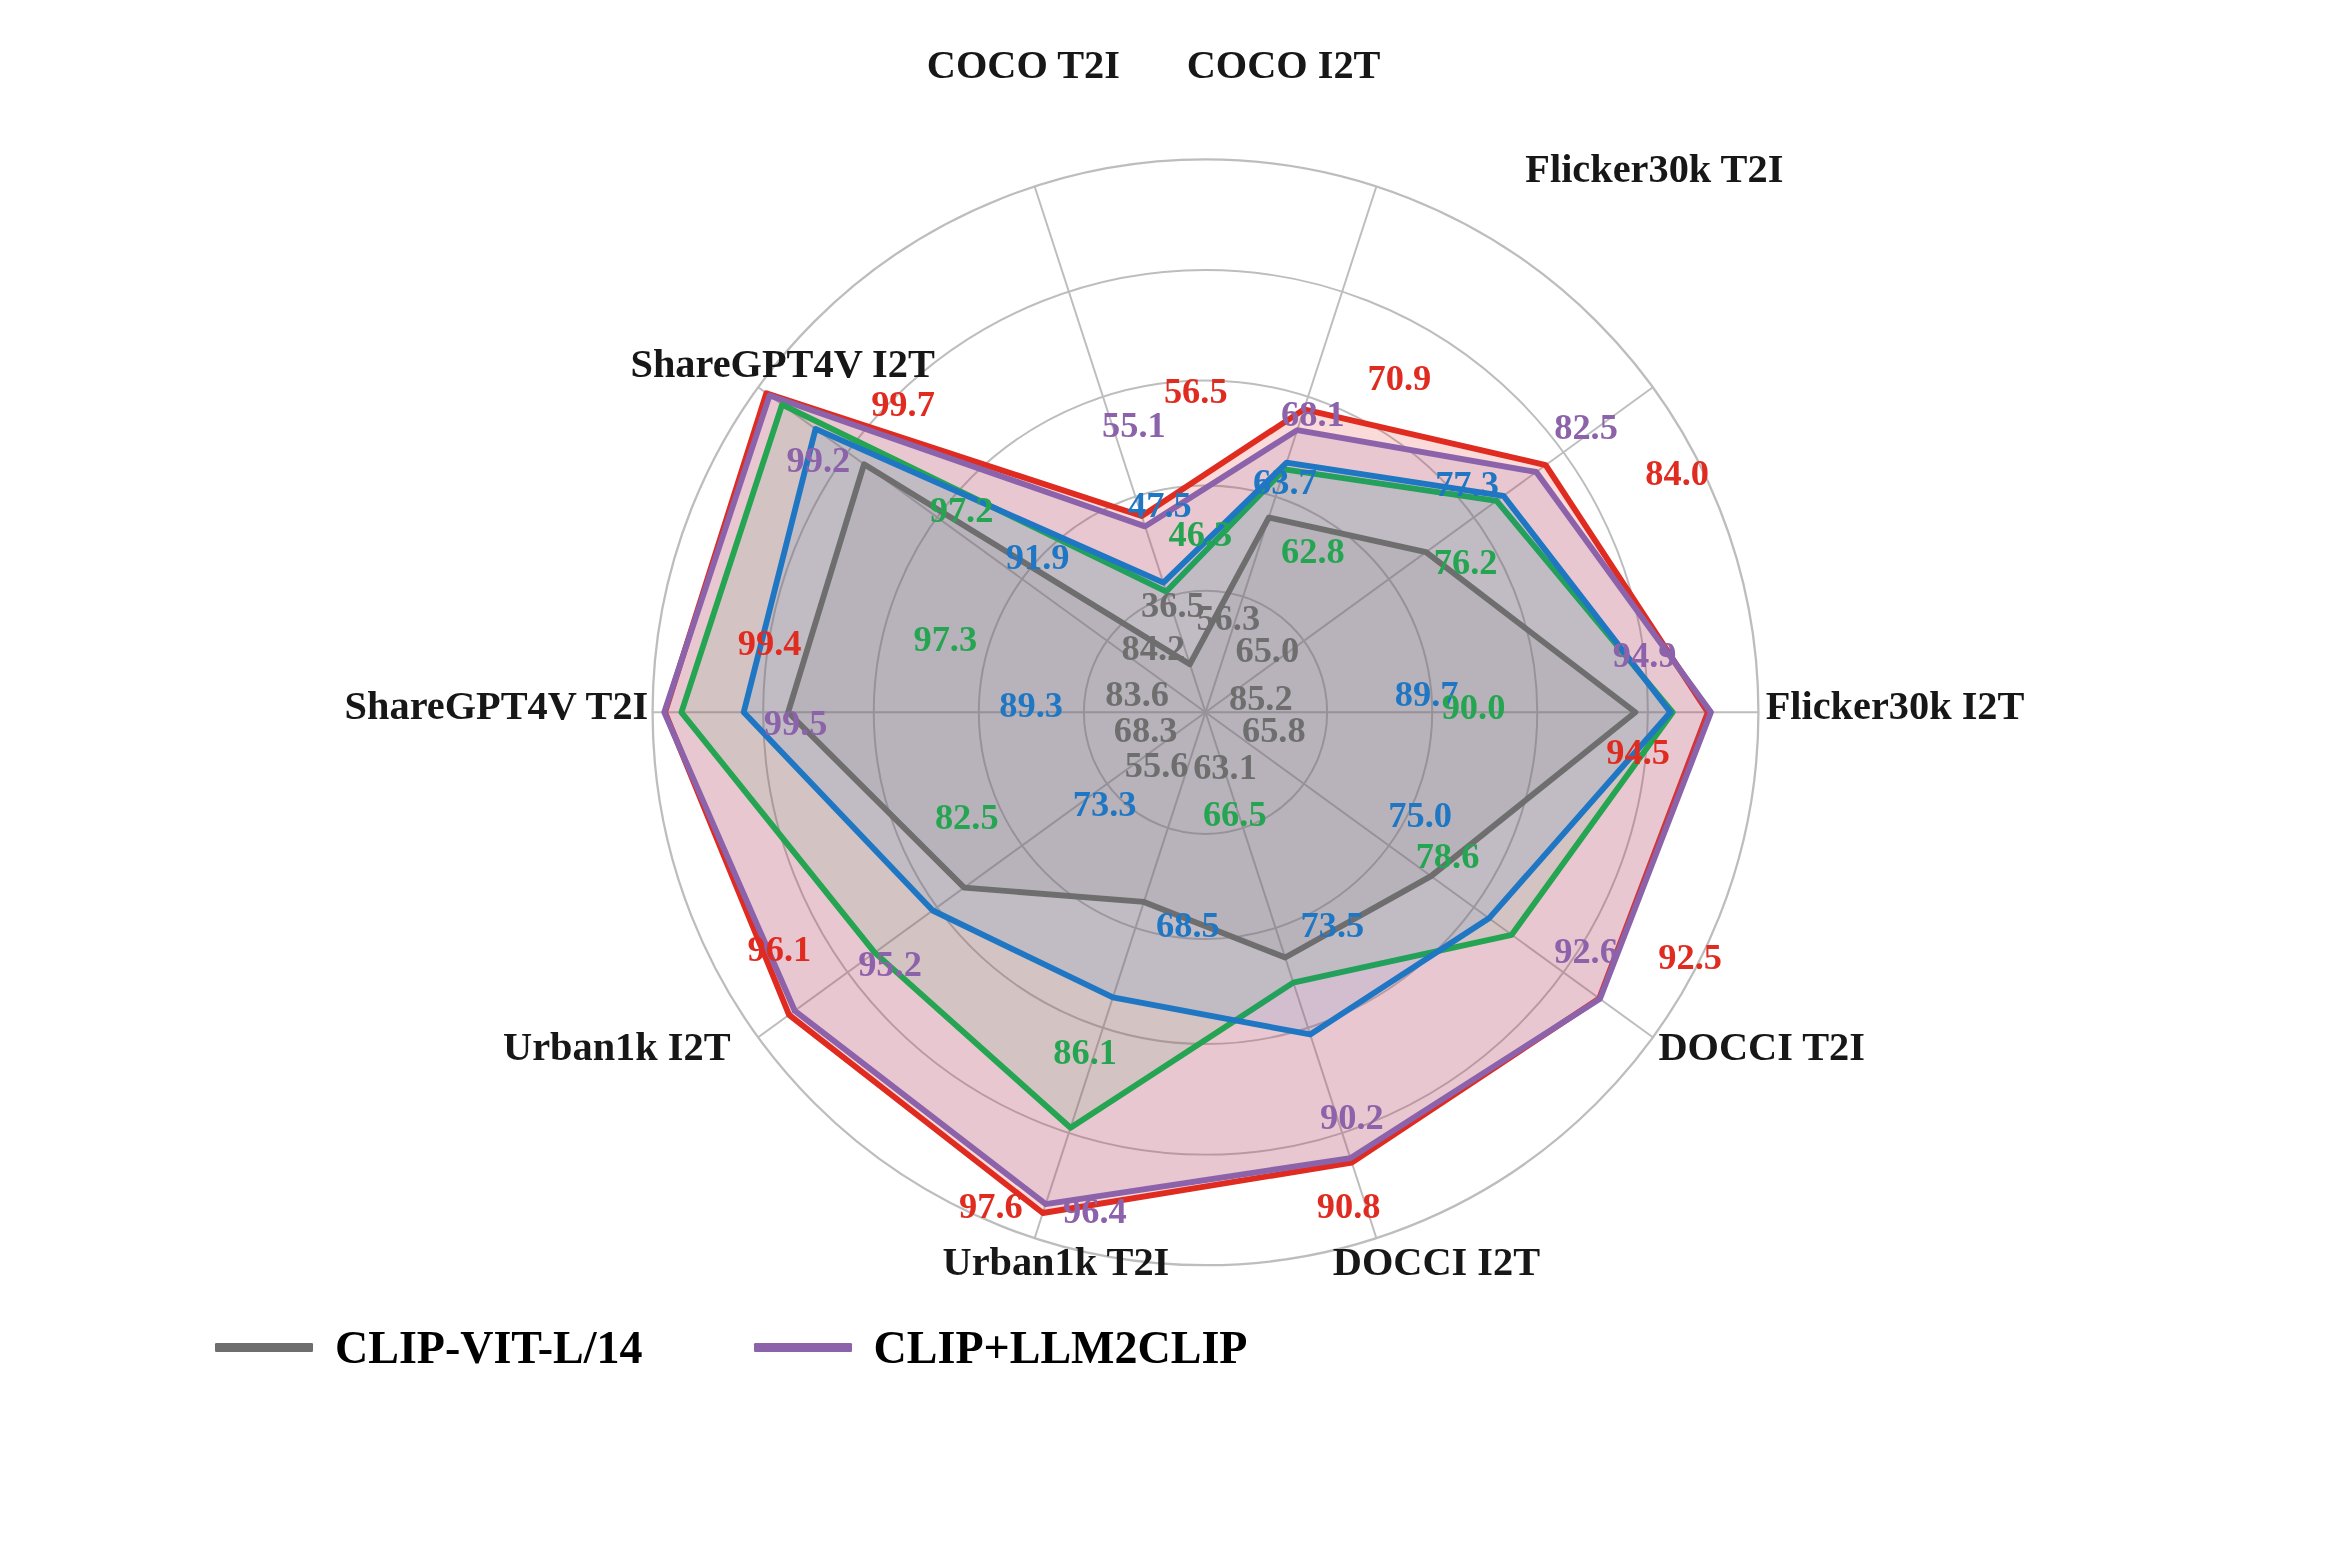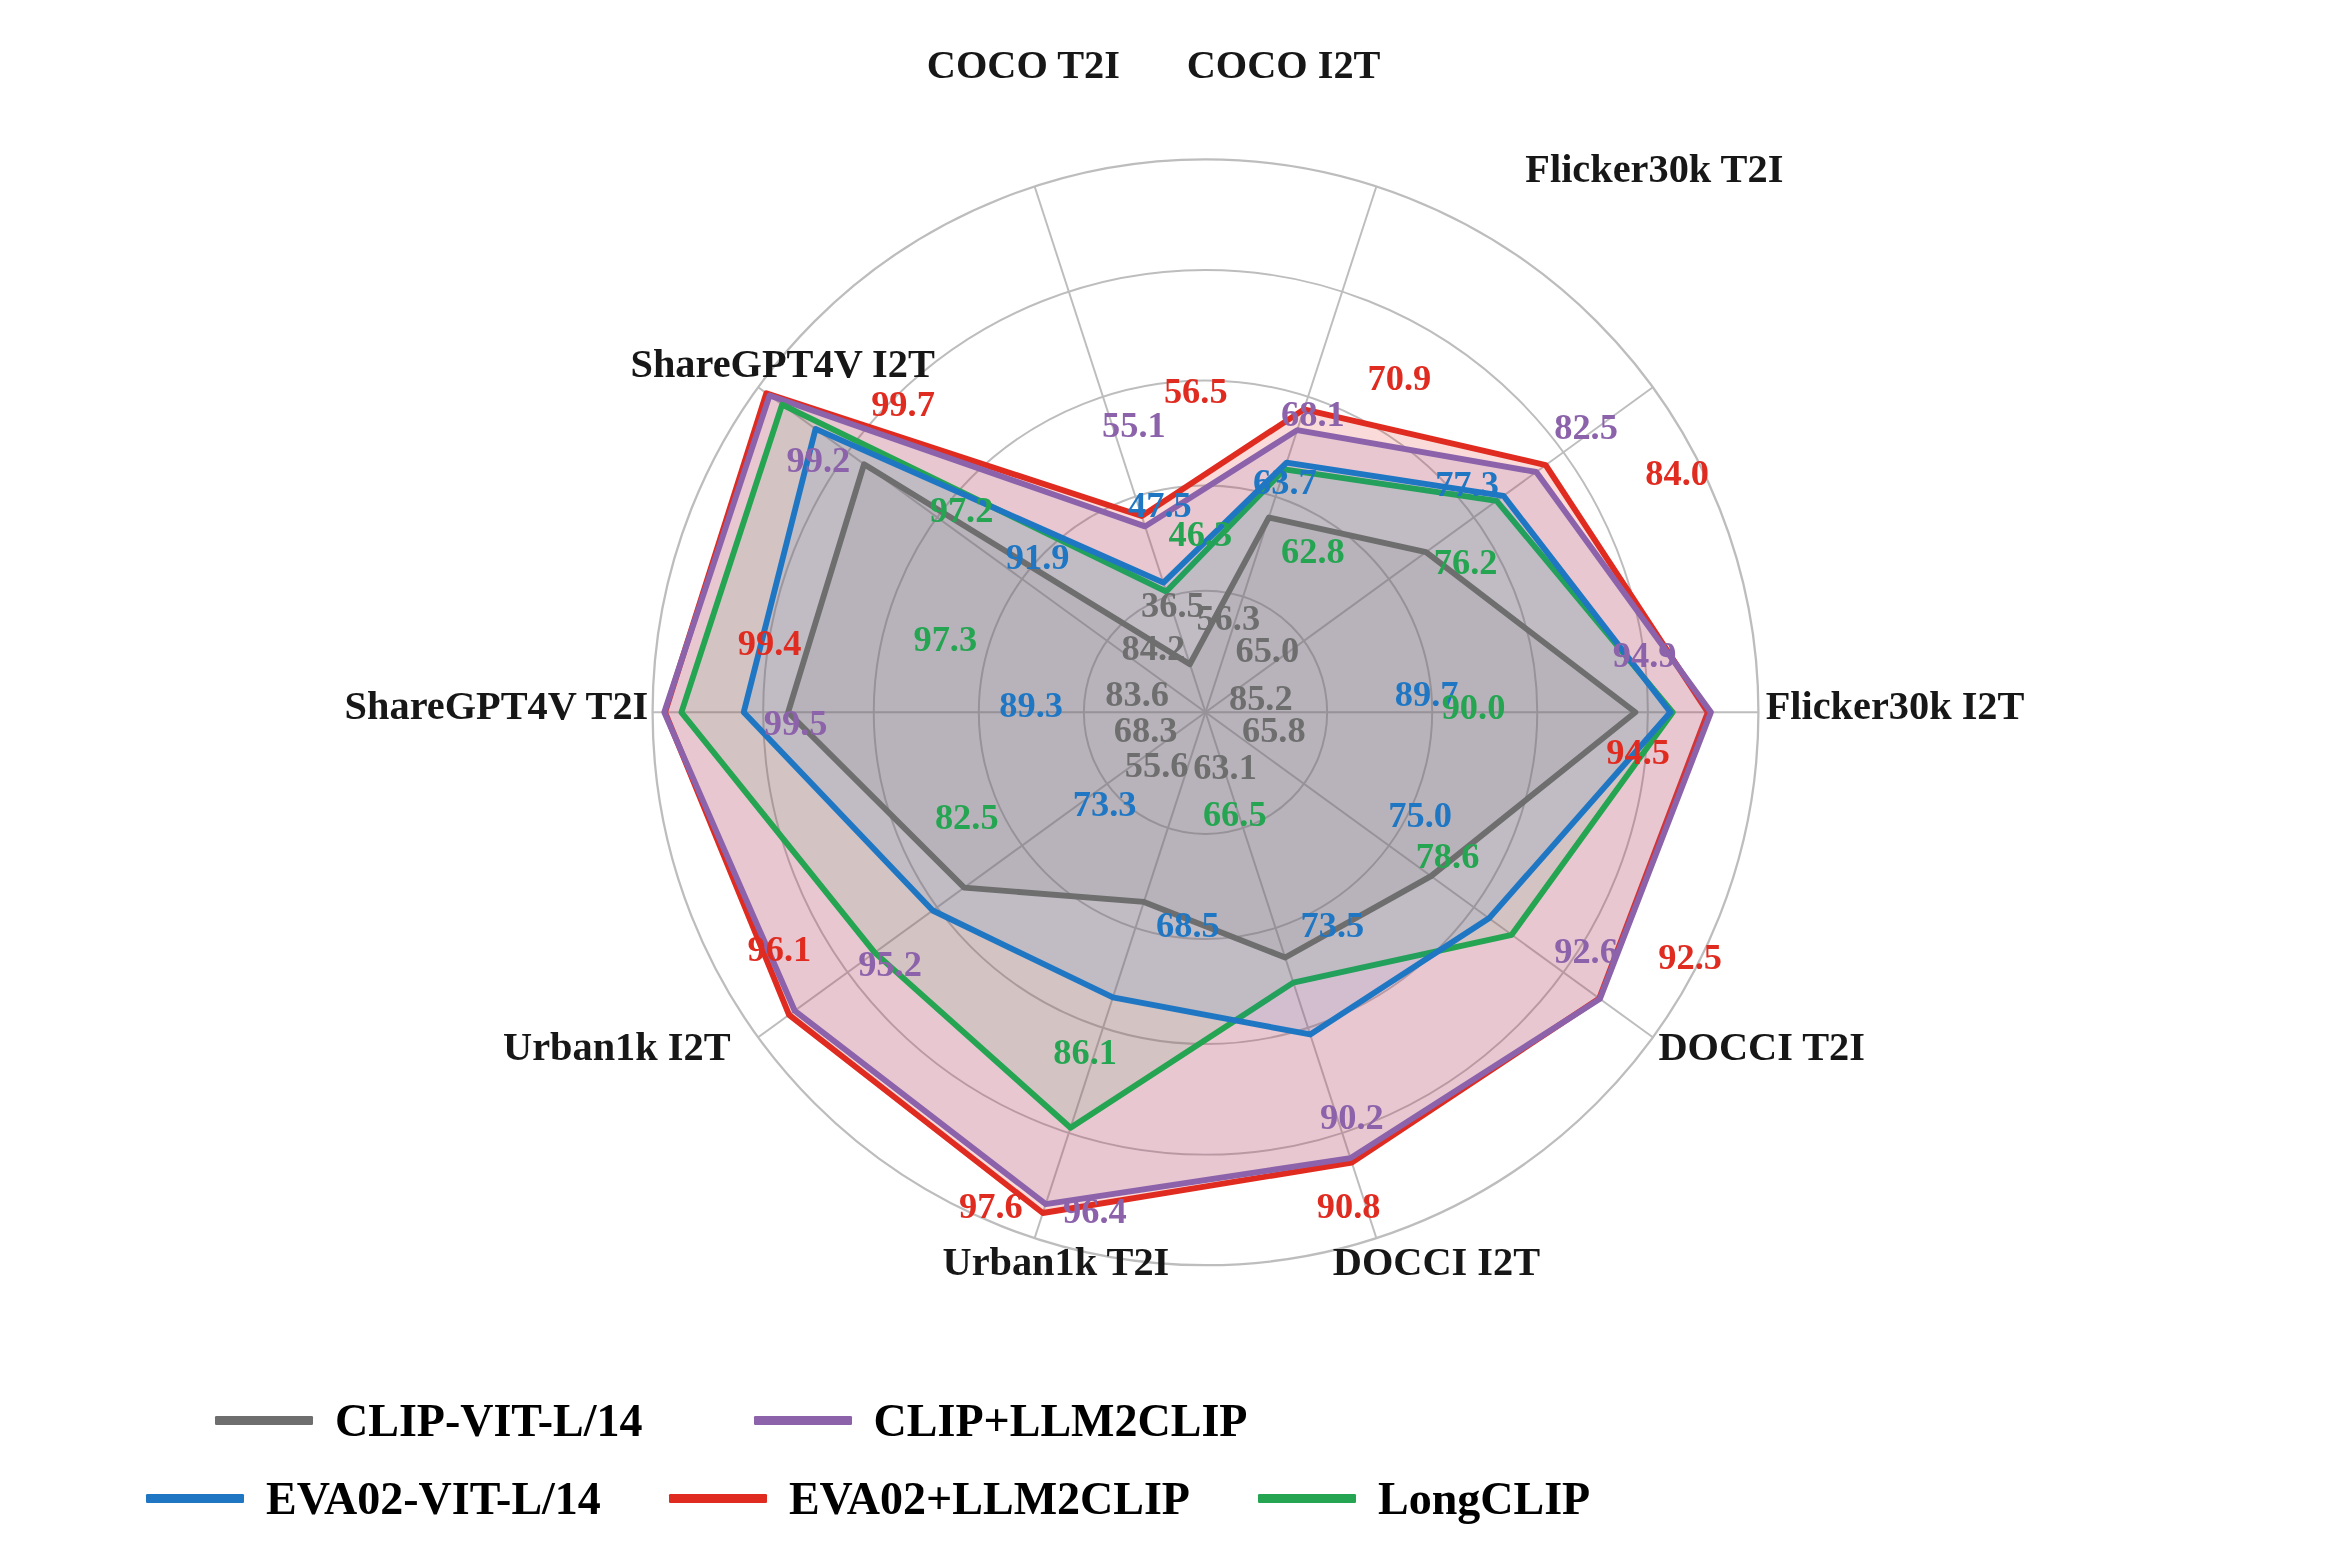--- a/index.html
+++ b/index.html
@@ -3,21 +3,21 @@
 <meta charset="utf-8">
 <title>Radar Chart</title>
 <style>
   html,body{margin:0;padding:0;background:#ffffff;}
   body{width:2342px;height:1561px;font-family:"Liberation Serif",serif;overflow:hidden;}
   #root{position:relative;width:2342px;height:1561px;background:#fff;padding-left:28px;}
   svg{display:block;}
   .axis-label{font-family:"Liberation Serif",serif;font-weight:bold;font-size:62px;fill:#171717;}
   .val{font-family:"Liberation Serif",serif;font-weight:bold;font-size:56px;}
   .legend-text{font-family:"Liberation Serif",serif;font-weight:bold;font-size:46px;fill:#1a1a1a;white-space:nowrap;}
-  #legend{position:absolute;left:0;top:1394px;width:1910px;}
+  #legend{position:absolute;left:0;top:1321px;width:1910px;}
   .legend-row{display:flex;align-items:center;justify-content:flex-start;}
   .legend-item{display:flex;align-items:center;}
   .swatch{height:8.5px;width:98px;border-radius:1.3px;margin-right:22px;}
 </style>
 </head>
 <body>
 
 <div id="root">
 
   <svg id="radar" width="2342" height="1301" viewBox="0 0 3600 2000">
@@ -117,30 +117,16 @@
       <div class="legend-row" style="margin-bottom: 25px;">
         <div class="legend-item" style="margin-left: 215px;">
           <span class="swatch" style="background: rgb(110, 110, 110);"></span>
           <span class="legend-text">CLIP-VIT-L/14</span>
         </div>
         <div class="legend-item" style="margin-left: 111px;">
           <span class="swatch" style="background: rgb(140, 99, 171);"></span>
           <span class="legend-text">CLIP+LLM2CLIP</span>
         </div>
       </div>
-      <div class="legend-row" style="margin-bottom: 25px;">
-        <div class="legend-item" style="margin-left: 146px;">
-          <span class="swatch" style="background: rgb(31, 119, 196);"></span>
-          <span class="legend-text">EVA02-VIT-L/14</span>
-        </div>
-        <div class="legend-item" style="margin-left: 68px;">
-          <span class="swatch" style="background: rgb(224, 43, 32);"></span>
-          <span class="legend-text">EVA02+LLM2CLIP</span>
-        </div>
-        <div class="legend-item" style="margin-left: 68px;">
-          <span class="swatch" style="background: rgb(37, 165, 82);"></span>
-          <span class="legend-text">LongCLIP</span>
-        </div>
-      </div>
     </div>
 
 </div>
 
 
 </body></html>

